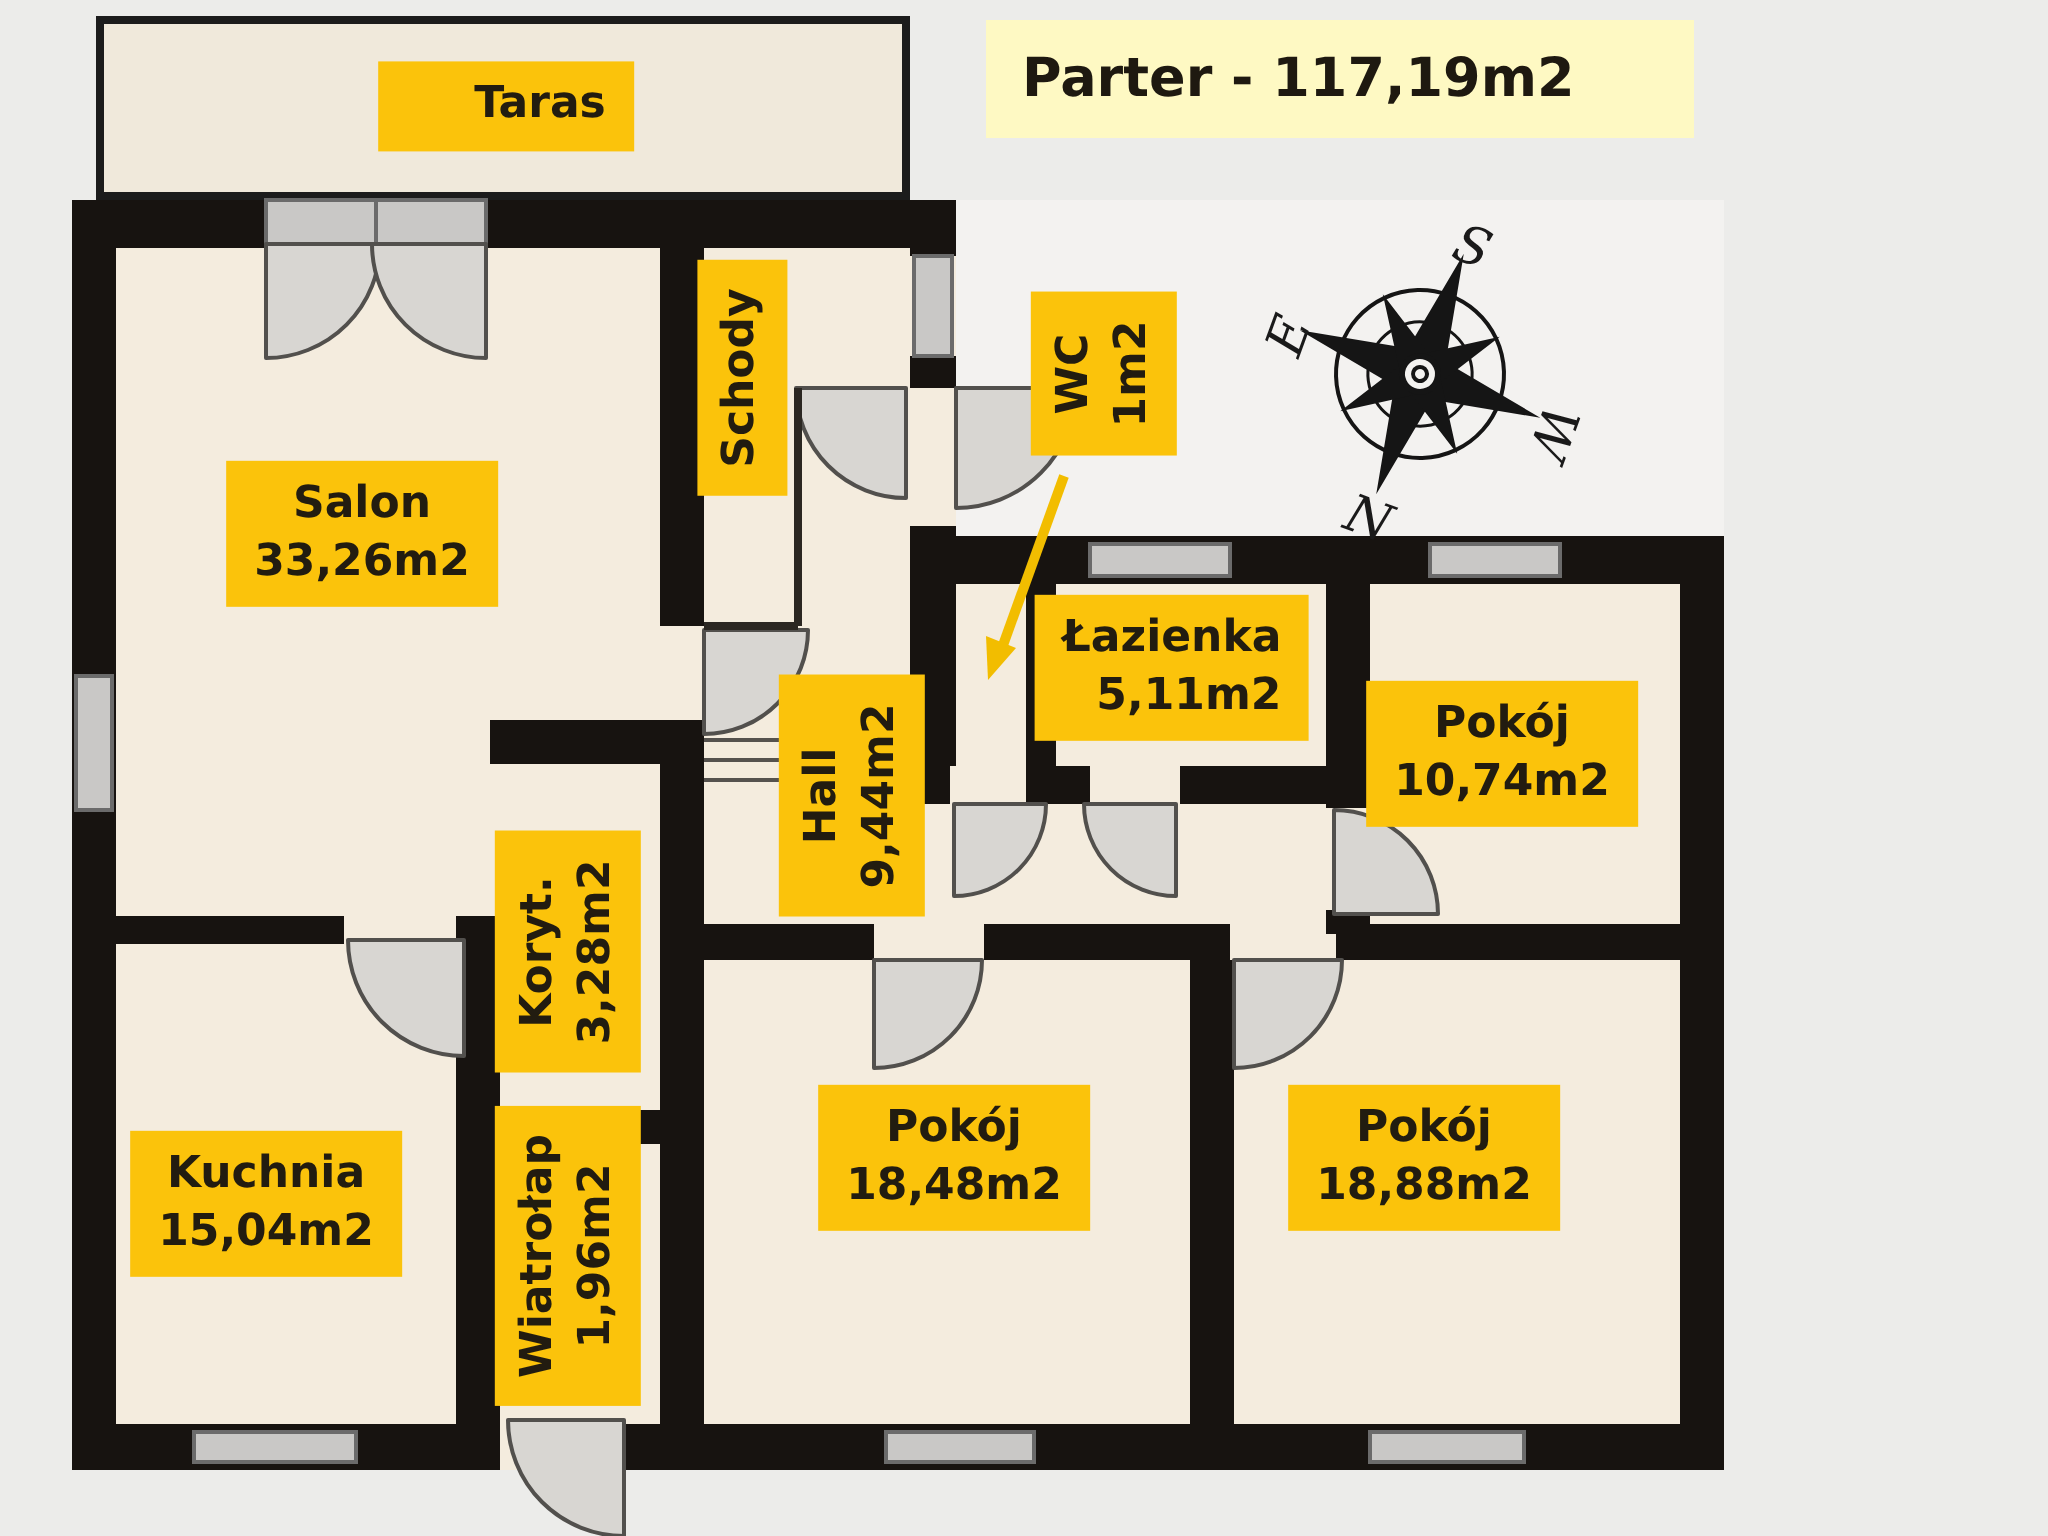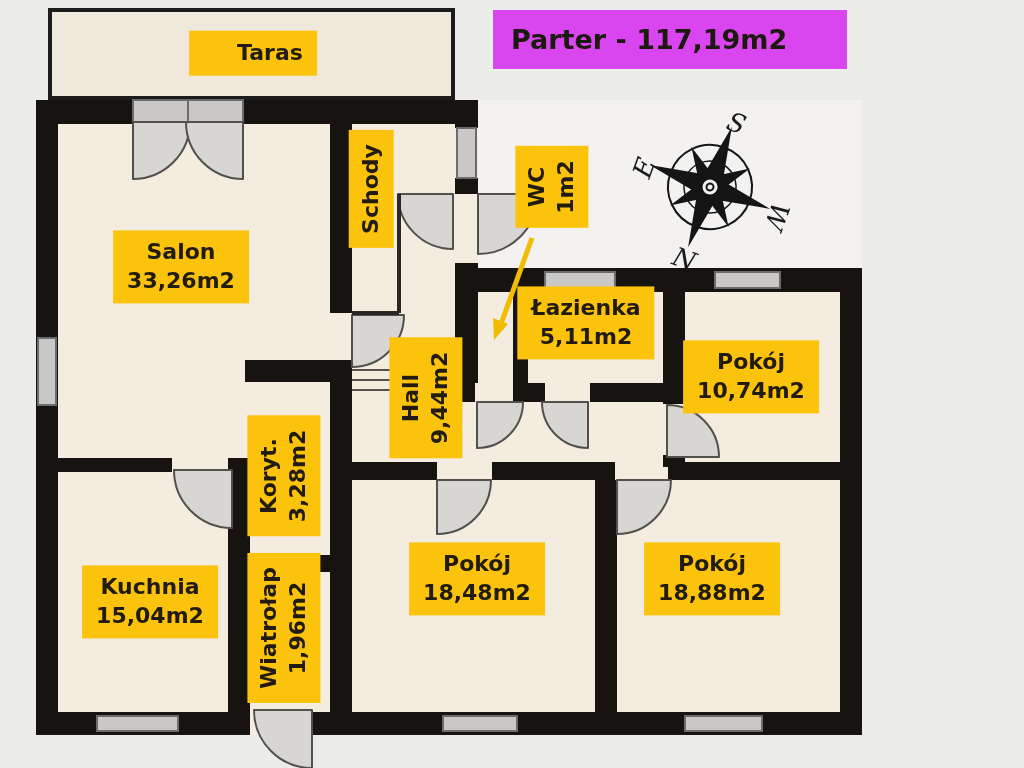--- a/index.html
+++ b/index.html
@@ -17,21 +17,21 @@
     padding:8px 14px;
     white-space:nowrap;
     transform:translate(-50%,-50%);
   }
   .plan-label.vertical{transform:translate(-50%,-50%) rotate(-90deg);}
   .plan-label .room-area{display:block;}
   .title-box{
     position:absolute;
     left:493px;top:10px;
     width:318px;
-    background:#d946ef;
+    background:#fef9c3;
     color:#1E1910;
     font-weight:700;
     font-size:27px;
     line-height:1.45;
     padding:10px 18px;
   }
 </style>
 </head>
 <body>
 
@@ -138,25 +138,25 @@
         <text x="684" y="268" transform="rotate(20 684 260)">N</text>
       </g>
     </g>
   </svg>
 
   <div id="labels-layer">
       <div class="plan-label" style="left: 253px; top: 53px; padding-left: 48px;"><span class="room-name">Taras</span></div>
       <div class="plan-label" style="left: 181px; top: 247px; margin-top: 20px;"><span class="room-name">Salon</span><span class="room-area">33,26m2</span></div>
       <div class="plan-label vertical" style="left: 371px; top: 189px;"><span class="room-name">Schody</span></div>
       <div class="plan-label vertical" style="left: 552px; top: 187px;"><span class="room-name">WC</span><span class="room-area">1m2</span></div>
-      <div class="plan-label" style="left: 586px; top: 323px;"><span class="room-name">Łazienka</span><span class="room-area">5,11m2</span></div>
+      <div class="plan-label" style="left: 586px; top: 334px; text-align: right;"><span class="room-name">Łazienka</span><span class="room-area">5,11m2</span></div>
       <div class="plan-label" style="left: 751px; top: 377px;"><span class="room-name">Pokój</span><span class="room-area">10,74m2</span></div>
       <div class="plan-label vertical" style="left: 426px; top: 398px;"><span class="room-name">Hall</span><span class="room-area">9,44m2</span></div>
       <div class="plan-label vertical" style="left: 284px; top: 476px;"><span class="room-name">Koryt.</span><span class="room-area">3,28m2</span></div>
-      <div class="plan-label" style="left: 150px; top: 602px;"><span class="room-name">Kuchnia</span><span class="room-area">15,04m2</span></div>
+      <div class="plan-label" style="left: 133px; top: 602px;"><span class="room-name">Kuchnia</span><span class="room-area">15,04m2</span></div>
       <div class="plan-label vertical" style="left: 284px; top: 628px;"><span class="room-name">Wiatrołap</span><span class="room-area">1,96m2</span></div>
       <div class="plan-label" style="left: 477px; top: 579px;"><span class="room-name">Pokój</span><span class="room-area">18,48m2</span></div>
       <div class="plan-label" style="left: 712px; top: 579px;"><span class="room-name">Pokój</span><span class="room-area">18,88m2</span></div>
     </div>
 
   <div class="title-box">
     <div>Parter - 117,19m2</div>
   </div>
 
 </div>

